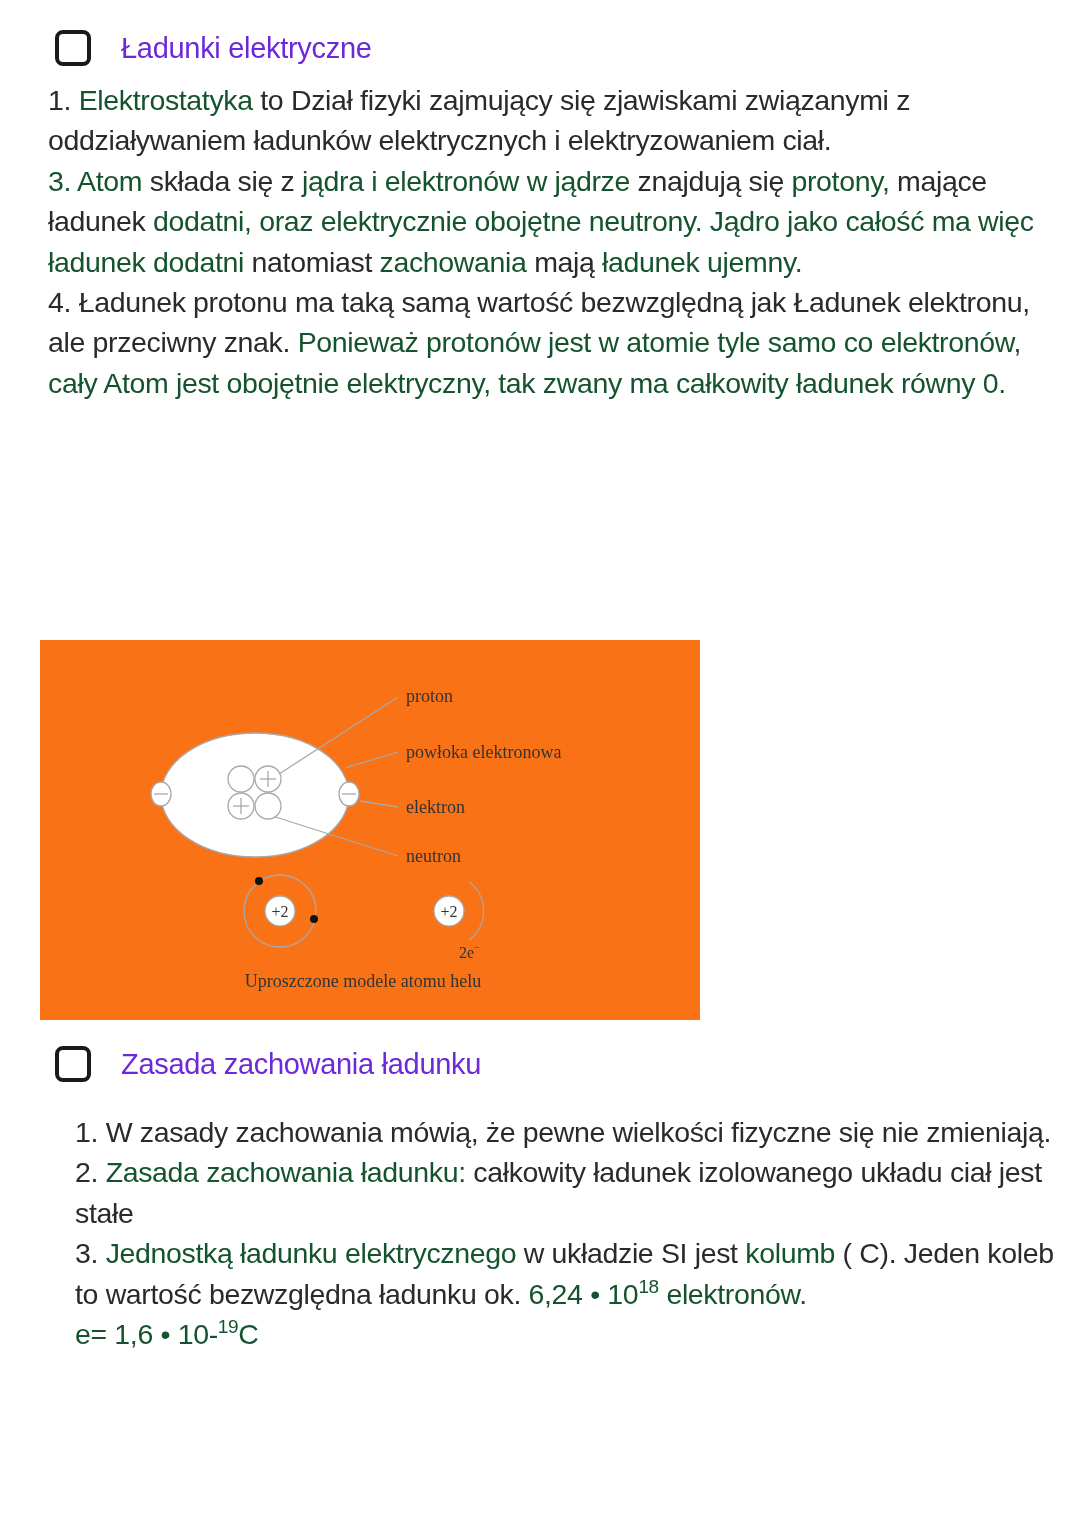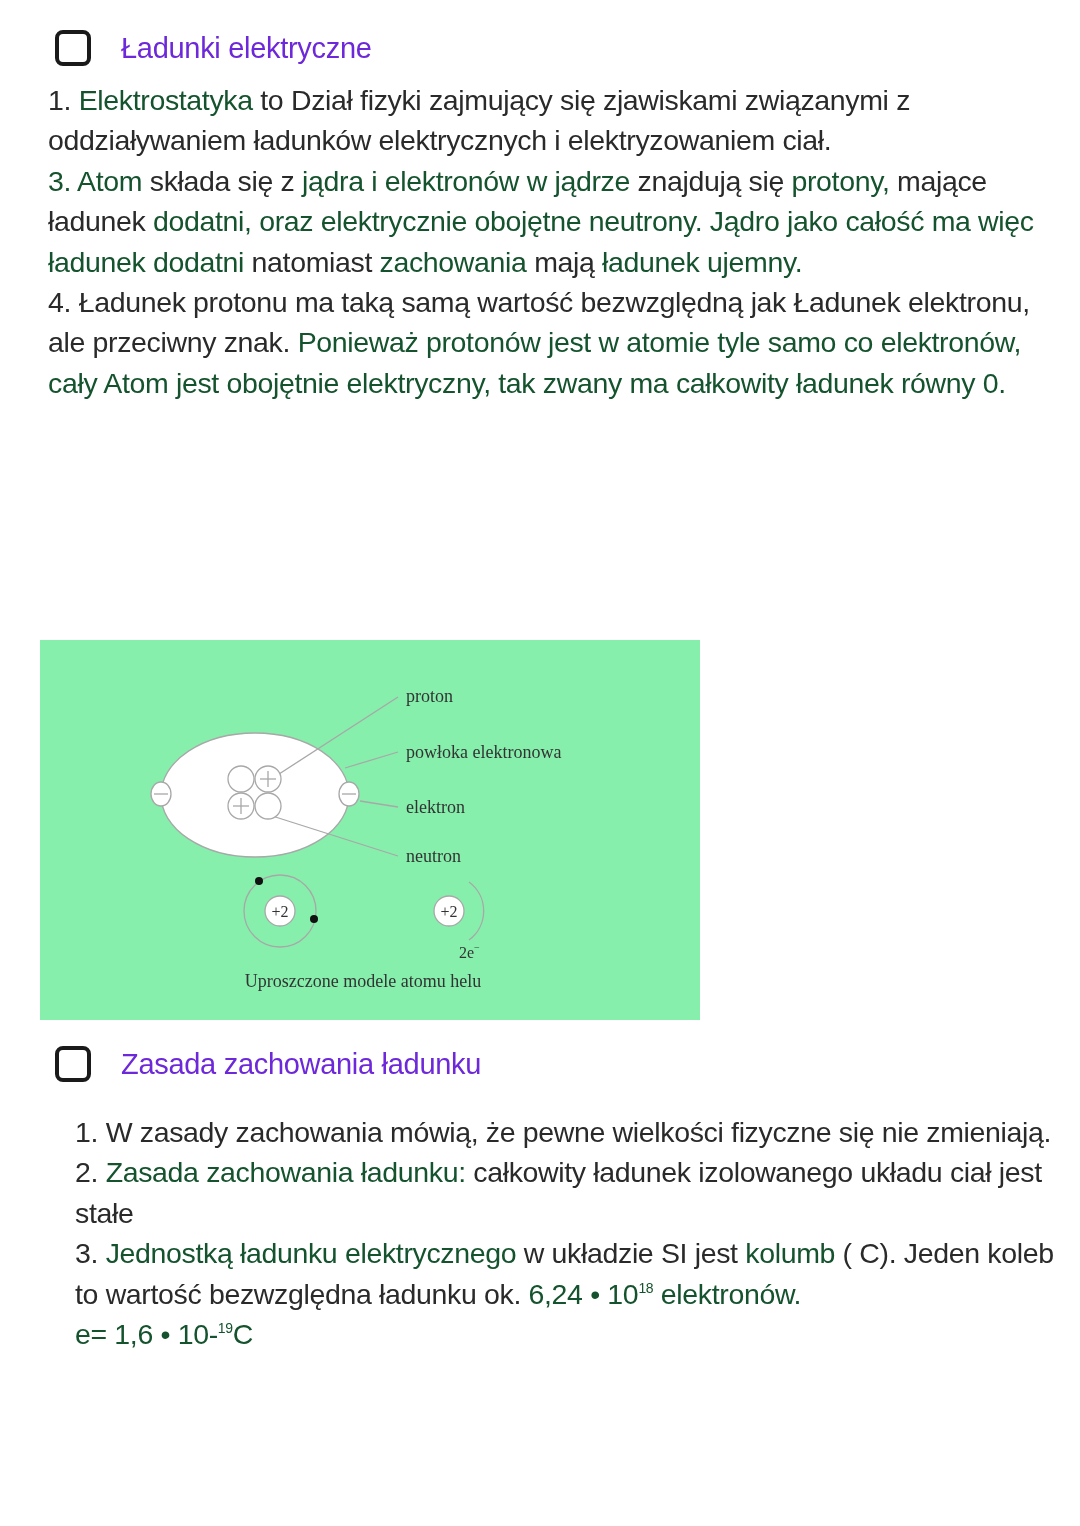--- a/index.html
+++ b/index.html
@@ -15,24 +15,24 @@
       width: 36px; height: 36px; border: 4px solid #1a1a1a; border-radius: 8px;
       box-sizing: border-box; margin-right: 30px; background: #fff;
     }
     .section-title { font-size: 29px; color: #6d28d9; letter-spacing: -0.3px; }
     .para {
       position: absolute; left: 48px; width: 990px;
       font-size: 28.5px; line-height: 40.4px; color: #2a2a2a; letter-spacing: -0.35px;
     }
     .para b { font-weight: normal; color: #14532d; }
     .para p { margin: 0; }
-    sup { font-size: 14px; line-height: 0; vertical-align: 11px; }
+    sup { font-size: 19px; line-height: 0; vertical-align: 11px; }
     .diagram {
       position: absolute; left: 40px; top: 640px; width: 660px; height: 380px;
-      background: #86efac;
+      background: #f97316;
     }
     .diagram svg { width: 660px; height: 380px; display: block; }
     .dlabel { font-family: "Liberation Serif", "DejaVu Serif", serif; fill: #333; }
   </style>
 </head>
 <body>
 
 <div class="section-head" style="top:30px;">
   <div class="checkbox"></div>
   <span class="section-title">Ładunki elektryczne</span>

